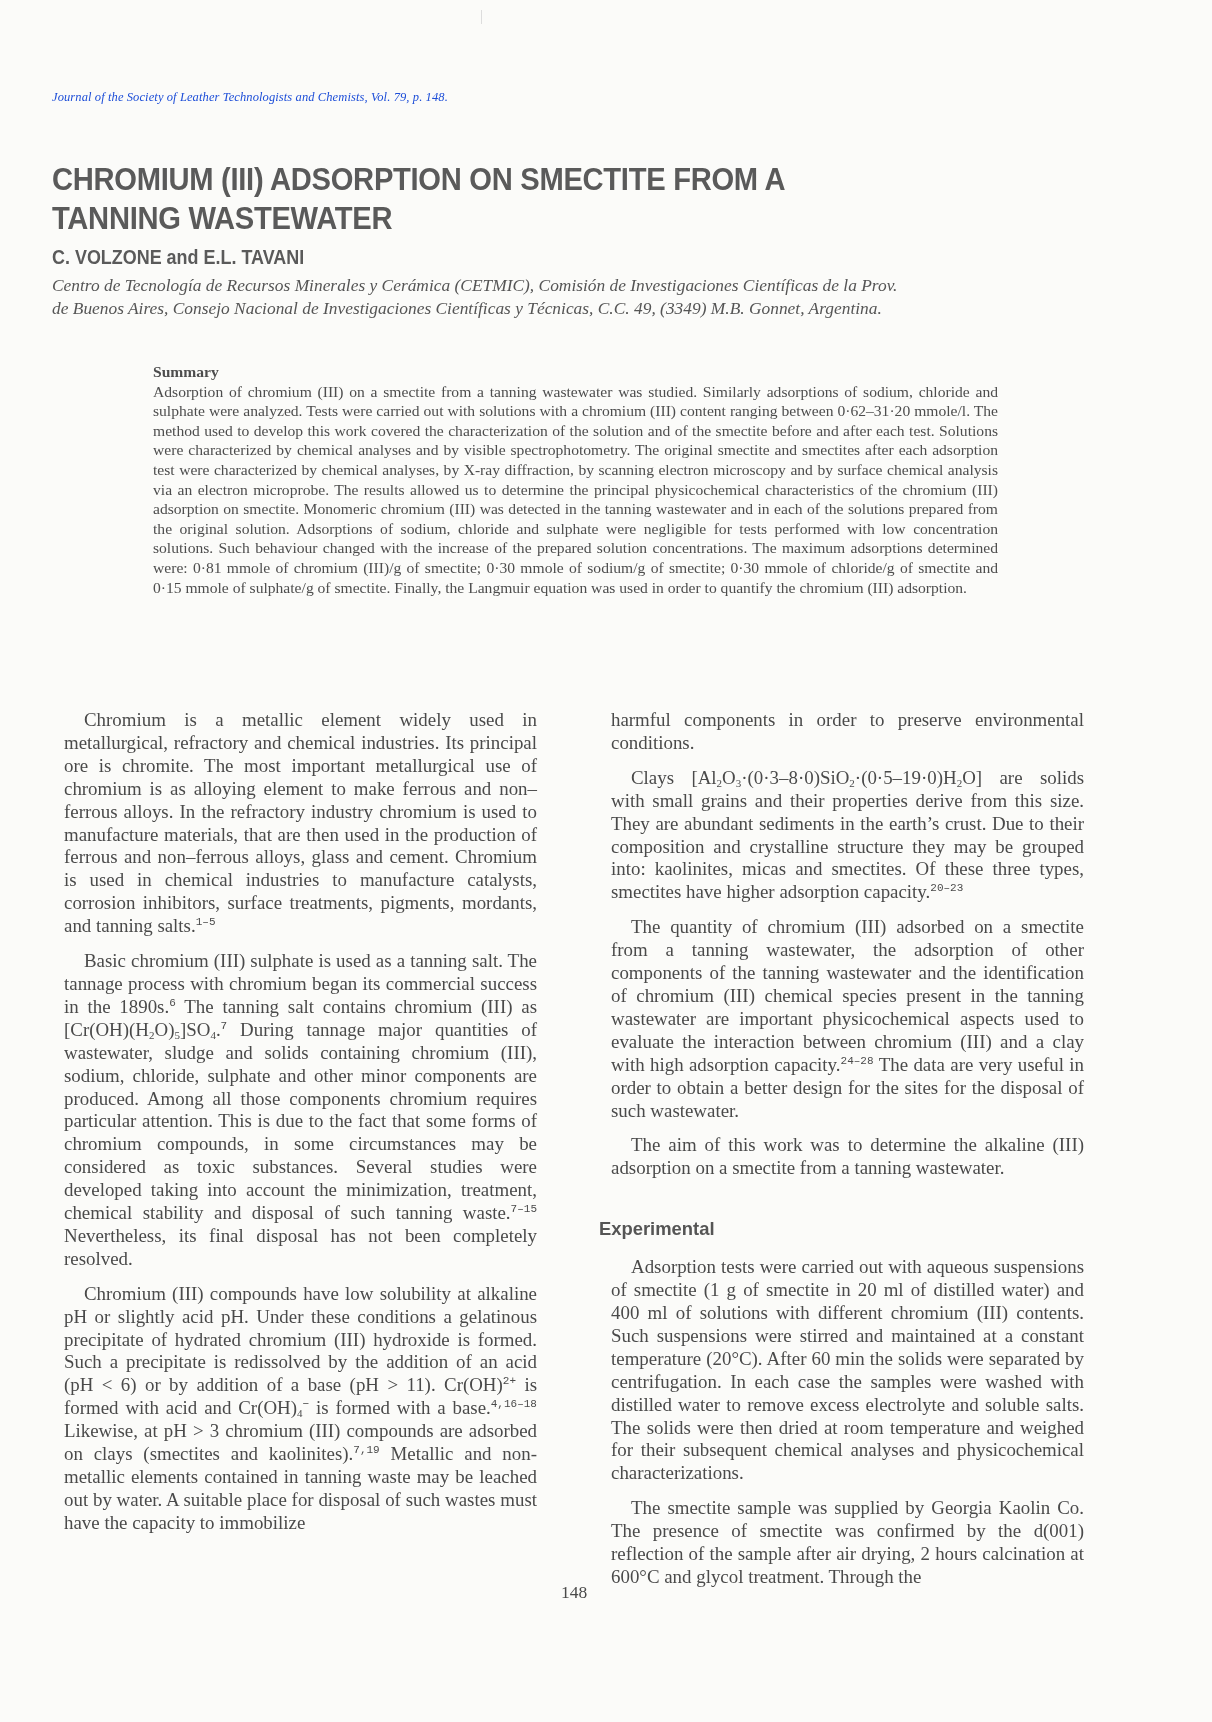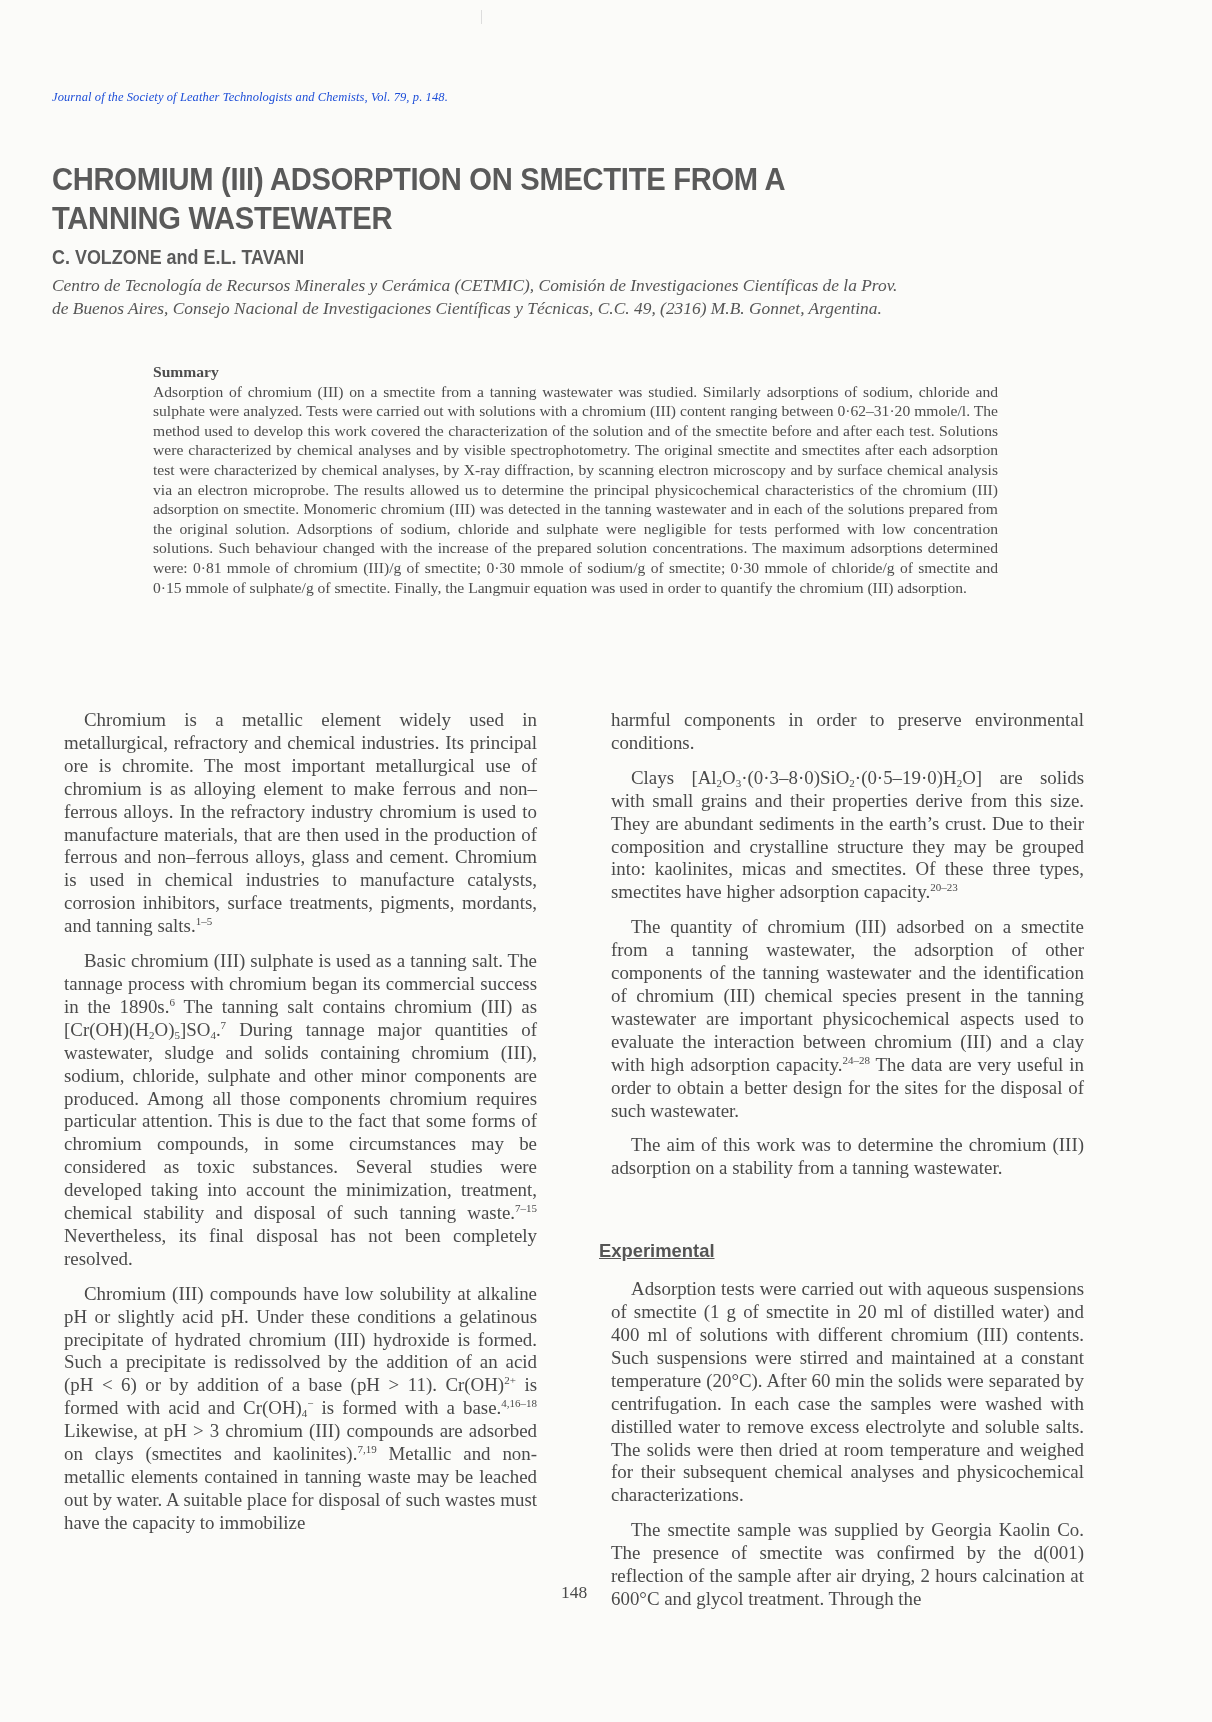--- a/index.html
+++ b/index.html
@@ -12,60 +12,60 @@
   .authors { position: absolute; left: 52px; top: 246px; font-family: "Liberation Sans", sans-serif; font-weight: bold; font-size: 19.5px; color: #5a5a5a; transform: scaleX(0.92); transform-origin: left top; }
   .affil { position: absolute; left: 52px; top: 274px; width: 1080px; font-style: italic; font-size: 17.4px; line-height: 23px; color: #555; }
   .summary { position: absolute; left: 153px; top: 362px; width: 845px; font-size: 15.6px; line-height: 19.6px; text-align: justify; color: #4d4d4d; }
   .summary-head { font-weight: bold; font-size: 15.6px; }
   .col { position: absolute; width: 497px; font-size: 18.9px; line-height: 22.9px; text-align: justify; color: #4a4a4a; }
   .col-left { left: 52px; top: 697px; }
   .col-right { left: 599px; top: 697px; }
   .col p { margin: 12px; text-indent: 20px; }
   .col p.noindent { text-indent: 0; }
   .section-head { font-family: "Liberation Sans", sans-serif; font-weight: bold; font-size: 18.4px; color: #555; margin: 0 0 16px 0; line-height: 22px; }
-  .exp-head { margin-top: 60px; text-decoration: underline; }
-  sup { font-size: 11px; line-height: 0; vertical-align: 7px; }
+  .exp-head { margin-top: 38px; }
+  sup { font-size: 11px; line-height: 0; vertical-align: 7px; font-family: Liberation Mono, monospace; }
   sub { font-size: 11px; line-height: 0; vertical-align: -3px; }
   .pagenum { position: absolute; left: 561px; top: 1582px; font-size: 17.5px; color: #4a4a4a; }
   .rule-mark { position: absolute; left: 481px; top: 10px; width: 1px; height: 14px; background: #ddd; }
 </style>
 </head>
 <body>
 
 <div class="rule-mark"></div>
 
 <div class="journal">Journal of the Society of Leather Technologists and Chemists, Vol. 79, p. 148.</div>
 
 <div class="title">
   <div>CHROMIUM (III) ADSORPTION ON SMECTITE FROM A</div>
   <div>TANNING WASTEWATER</div>
 </div>
 
 <div class="authors">C. VOLZONE and E.L. TAVANI</div>
 
 <div class="affil">
   <div>Centro de Tecnología de Recursos Minerales y Cerámica (CETMIC), Comisión de Investigaciones Científicas de la Prov.</div>
-  <div>de Buenos Aires, Consejo Nacional de Investigaciones Científicas y Técnicas, C.C. 49, (2316) M.B. Gonnet, Argentina.</div>
+  <div>de Buenos Aires, Consejo Nacional de Investigaciones Científicas y Técnicas, C.C. 49, (3349) M.B. Gonnet, Argentina.</div>
 </div>
 
 <div class="summary">
   <div class="summary-head">Summary</div>
   <div>Adsorption of chromium (III) on a smectite from a tanning wastewater was studied. Similarly adsorptions of sodium, chloride and sulphate were analyzed. Tests were carried out with solutions with a chromium (III) content ranging between 0·62–31·20 mmole/l. The method used to develop this work covered the characterization of the solution and of the smectite before and after each test. Solutions were characterized by chemical analyses and by visible spectrophotometry. The original smectite and smectites after each adsorption test were characterized by chemical analyses, by X-ray diffraction, by scanning electron microscopy and by surface chemical analysis via an electron microprobe. The results allowed us to determine the principal physicochemical characteristics of the chromium (III) adsorption on smectite. Monomeric chromium (III) was detected in the tanning wastewater and in each of the solutions prepared from the original solution. Adsorptions of sodium, chloride and sulphate were negligible for tests performed with low concentration solutions. Such behaviour changed with the increase of the prepared solution concentrations. The maximum adsorptions determined were: 0·81 mmole of chromium (III)/g of smectite; 0·30 mmole of sodium/g of smectite; 0·30 mmole of chloride/g of smectite and 0·15 mmole of sulphate/g of smectite. Finally, the Langmuir equation was used in order to quantify the chromium (III) adsorption.</div>
 </div>
 
 <div class="col col-left">
   <p><span>Chromium is a metallic element widely used in metallurgical, refractory and chemical industries. Its principal ore is chromite. The most important metallurgical use of chromium is as alloying element to make ferrous and non–ferrous alloys. In the refractory industry chromium is used to manufacture materials, that are then used in the production of ferrous and non–ferrous alloys, glass and cement. Chromium is used in chemical industries to manufacture catalysts, corrosion inhibitors, surface treatments, pigments, mordants, and tanning salts.</span><sup>1–5</sup></p>
   <p><span>Basic chromium (III) sulphate is used as a tanning salt. The tannage process with chromium began its commercial success in the 1890s.</span><sup>6</sup><span> The tanning salt contains chromium (III) as [Cr(OH)(H</span><sub>2</sub><span>O)</span><sub>5</sub><span>]SO</span><sub>4</sub><span>.</span><sup>7</sup><span> During tannage major quantities of wastewater, sludge and solids containing chromium (III), sodium, chloride, sulphate and other minor components are produced. Among all those components chromium requires particular attention. This is due to the fact that some forms of chromium compounds, in some circumstances may be considered as toxic substances. Several studies were developed taking into account the minimization, treatment, chemical stability and disposal of such tanning waste.</span><sup>7–15</sup><span> Nevertheless, its final disposal has not been completely resolved.</span></p>
   <p><span>Chromium (III) compounds have low solubility at alkaline pH or slightly acid pH. Under these conditions a gelatinous precipitate of hydrated chromium (III) hydroxide is formed. Such a precipitate is redissolved by the addition of an acid (pH &lt; 6) or by addition of a base (pH &gt; 11). Cr(OH)</span><sup>2+</sup><span> is formed with acid and Cr(OH)</span><sub>4</sub><sup>−</sup><span> is formed with a base.</span><sup>4,16–18</sup><span> Likewise, at pH &gt; 3 chromium (III) compounds are adsorbed on clays (smectites and kaolinites).</span><sup>7,19</sup><span> Metallic and non-metallic elements contained in tanning waste may be leached out by water. A suitable place for disposal of such wastes must have the capacity to immobilize</span></p>
 </div>
 
 <div class="col col-right">
   <p class="noindent">harmful components in order to preserve environmental conditions.</p>
   <p><span>Clays [Al</span><sub>2</sub><span>O</span><sub>3</sub><span>·(0·3–8·0)SiO</span><sub>2</sub><span>·(0·5–19·0)H</span><sub>2</sub><span>O] are solids with small grains and their properties derive from this size. They are abundant sediments in the earth’s crust. Due to their composition and crystalline structure they may be grouped into: kaolinites, micas and smectites. Of these three types, smectites have higher adsorption capacity.</span><sup>20–23</sup></p>
   <p><span>The quantity of chromium (III) adsorbed on a smectite from a tanning wastewater, the adsorption of other components of the tanning wastewater and the identification of chromium (III) chemical species present in the tanning wastewater are important physicochemical aspects used to evaluate the interaction between chromium (III) and a clay with high adsorption capacity.</span><sup>24–28</sup><span> The data are very useful in order to obtain a better design for the sites for the disposal of such wastewater.</span></p>
-  <p>The aim of this work was to determine the chromium (III) adsorption on a stability from a tanning wastewater.</p>
+  <p>The aim of this work was to determine the alkaline (III) adsorption on a smectite from a tanning wastewater.</p>
 
   <div class="section-head exp-head">Experimental</div>
   <p>Adsorption tests were carried out with aqueous suspensions of smectite (1 g of smectite in 20 ml of distilled water) and 400 ml of solutions with different chromium (III) contents. Such suspensions were stirred and maintained at a constant temperature (20°C). After 60 min the solids were separated by centrifugation. In each case the samples were washed with distilled water to remove excess electrolyte and soluble salts. The solids were then dried at room temperature and weighed for their subsequent chemical analyses and physicochemical characterizations.</p>
   <p>The smectite sample was supplied by Georgia Kaolin Co. The presence of smectite was confirmed by the d(001) reflection of the sample after air drying, 2 hours calcination at 600°C and glycol treatment. Through the</p>
 </div>
 
 <div class="pagenum">148</div>
 
 </body></html>

